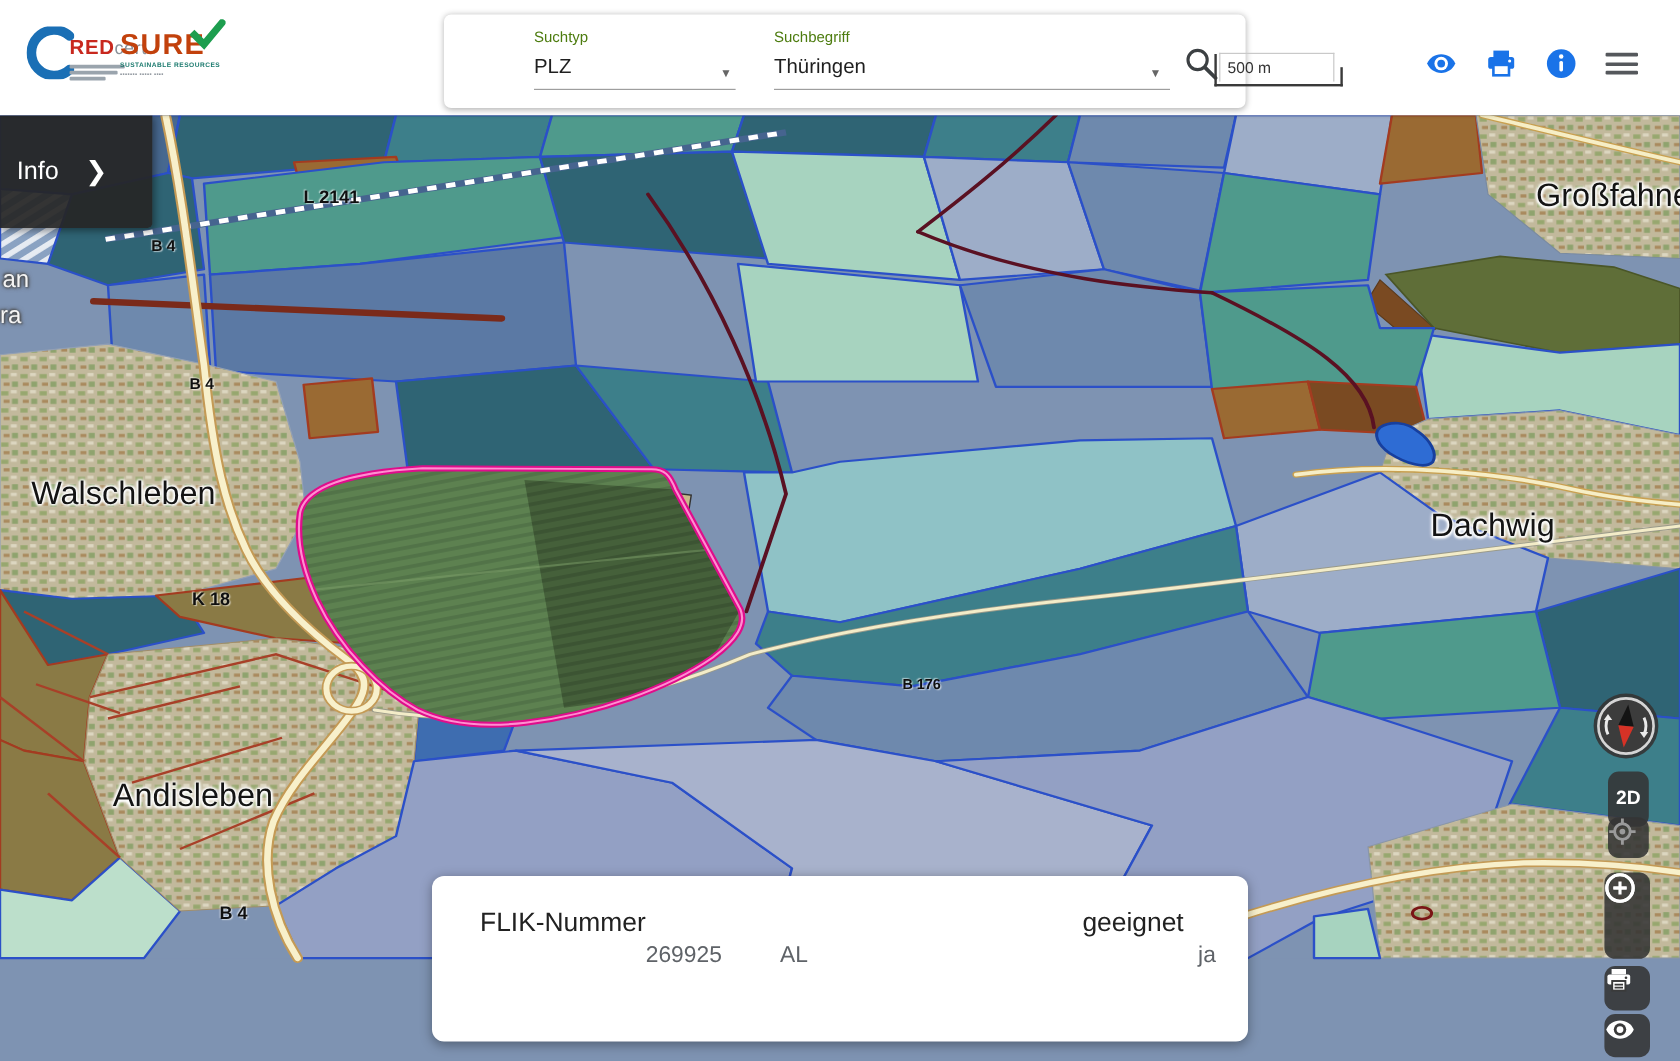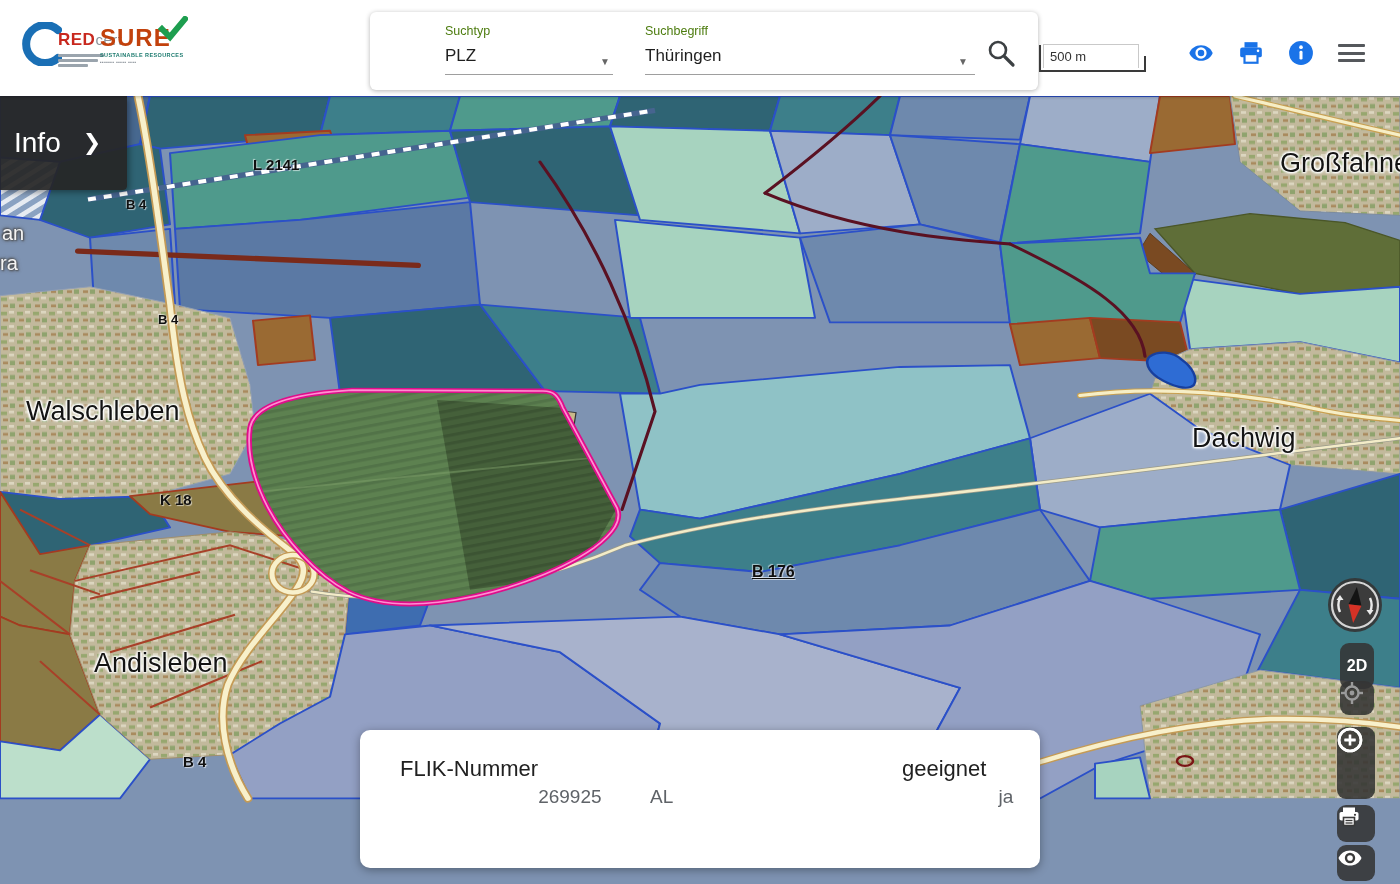--- a/index.html
+++ b/index.html
@@ -25,21 +25,21 @@
   .search-card{
     position:absolute;left:370px;top:12px;width:668px;height:78px;background:#fff;
     border-radius:6px;box-shadow:0 1px 5px rgba(0,0,0,.3);
   }
   .field{position:absolute;top:12px;}
   .field .flabel{font-size:12.5px;color:#4d7c0f;}
   .field .fvalue{font-size:17px;color:#1f1f1f;margin-top:8px;}
   .field .underline{position:absolute;height:1px;background:#9e9e9e;bottom:-9px;left:0;}
   .dd-arrow{position:absolute;font-size:10px;color:#666;top:32px;}
   .search-btn{position:absolute;left:616px;top:26px;width:40px;height:40px;cursor:pointer;}
-  .scalebar{position:absolute;left:1039px;top:42px;width:107px;height:30px;}
+  .scalebar{position:absolute;left:1012px;top:42px;width:107px;height:30px;}
   .scalebar .txtbox{position:absolute;left:4px;top:2px;width:96px;height:24px;border:1px solid #c9c9c9;border-bottom:none;font-size:13px;color:#333;padding:4px 0 0 6px;box-sizing:border-box;}
   .scalebar .base{position:absolute;left:0;bottom:0;width:107px;height:2px;background:#3a3a3a;}
   .scalebar .tickL{position:absolute;left:0;bottom:0;width:2px;height:27px;background:#3a3a3a;}
   .scalebar .tickR{position:absolute;right:0;bottom:0;width:2px;height:16px;background:#3a3a3a;}
   .hicon{position:absolute;top:40px;width:26px;height:26px;cursor:pointer;}
   .hamburger{position:absolute;left:1338px;top:44px;width:27px;height:20px;cursor:pointer;}
   .hamburger div{height:3px;background:#55585c;margin-bottom:4.5px;border-radius:1px;}
   
   .map{position:absolute;left:0;top:96px;width:1400px;height:788px;overflow:hidden;}
   .map svg{position:absolute;left:0;top:0;}
@@ -48,21 +48,21 @@
     text-shadow:-1px -1px 2px #fff,1px -1px 2px #fff,-1px 1px 2px #fff,1px 1px 2px #fff,0 0 4px #fff;}
   .place-light{font-size:20px;color:#f4f4f4;
     text-shadow:-1px -1px 2px #4a4a4a,1px 1px 2px #4a4a4a,0 0 4px #555;}
   .road{font-size:15px;font-weight:bold;color:#101010;
     text-shadow:-1px -1px 1px rgba(255,255,255,.6),1px 1px 1px rgba(255,255,255,.6);}
   .info-panel{
     position:absolute;left:0;top:0;width:127px;height:94px;background:rgba(38,38,38,.93);
     color:#fff;display:flex;align-items:center;padding-left:14px;box-sizing:border-box;
     border-radius:0 0 4px 0;box-shadow:2px 2px 6px rgba(0,0,0,.4);cursor:pointer;z-index:30;
   }
-  .info-panel .txt{font-size:28px;}
+  .info-panel .txt{font-size:21px;}
   .info-panel .chev{font-size:22px;margin-left:22px;font-weight:bold;}
   .info-card{
     position:absolute;left:360px;top:634px;width:680px;height:138px;background:#fff;
     border-radius:10px;box-shadow:0 2px 10px rgba(0,0,0,.35);z-index:25;
     padding:26px 0 0 40px;box-sizing:border-box;display:flex;
   }
   .icol{display:flex;flex-direction:row;}
   .icol .ilabel{font-size:22px;color:#212121;}
   .icol .ivalue{font-size:19px;color:#5f6368;margin-top:30px;}
   .icol.c1{width:250px;} .icol.c2{width:252px;} .icol.c3{flex:1;gap:12px;}
@@ -316,21 +316,21 @@
 <span class="map-label place" style="left:94px;top:552px;">Andisleben</span>
 <span class="map-label place" style="left:1192px;top:327px;">Dachwig</span>
 <span class="map-label place" style="left:1280px;top:52px;">Großfahner</span>
 <span class="map-label place-light" style="left:2px;top:126px;">an</span>
 <span class="map-label place-light" style="left:0px;top:156px;">ra</span>
 <span class="map-label road" style="left:253px;top:60px;">L 2141</span>
 <span class="map-label road" style="left:126px;top:101px;font-size:13px;">B 4</span>
 <span class="map-label road" style="left:158px;top:216px;font-size:13px;">B 4</span>
 <span class="map-label road" style="left:160px;top:395px;">K 18</span>
 <span class="map-label road" style="left:183px;top:657px;">B 4</span>
-<span class="map-label road" style="left:752px;top:467px;font-size:16px;text-decoration:underline;">B 176</span>
+<span class="map-label road" style="left:752px;top:467px;font-size:12px;">B 176</span>
 
 <div class="info-panel">
   <span class="txt">Info</span>
   <span class="chev">❯</span>
 </div>
 
 <div class="info-card">
   <div class="icol c1">
     <span class="ilabel">FLIK-Nummer</span>
     <span class="ivalue">269925</span>

